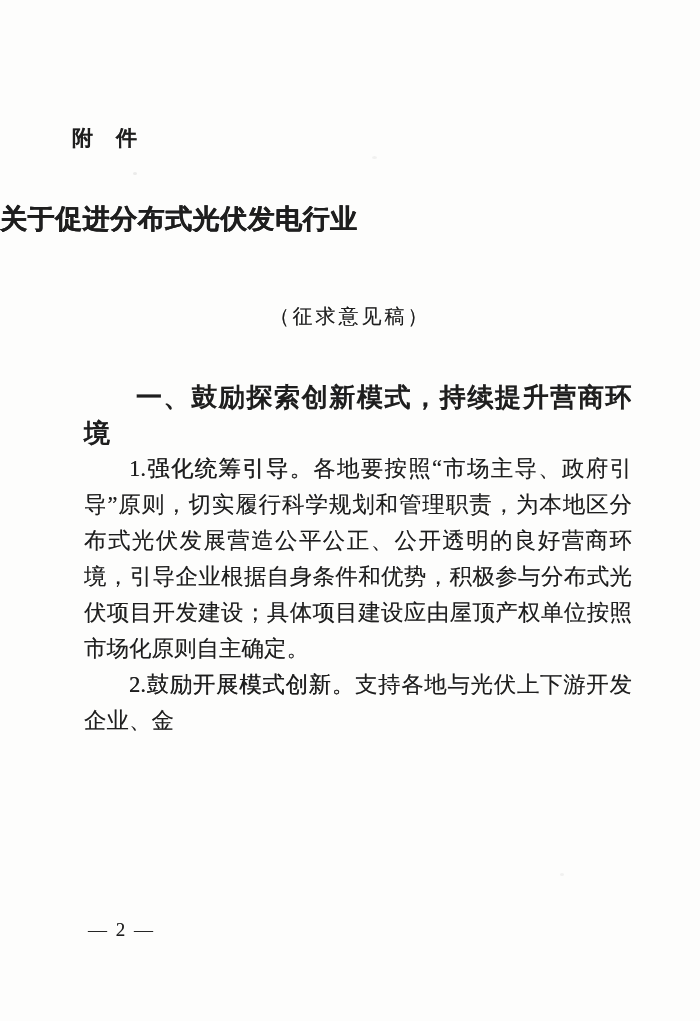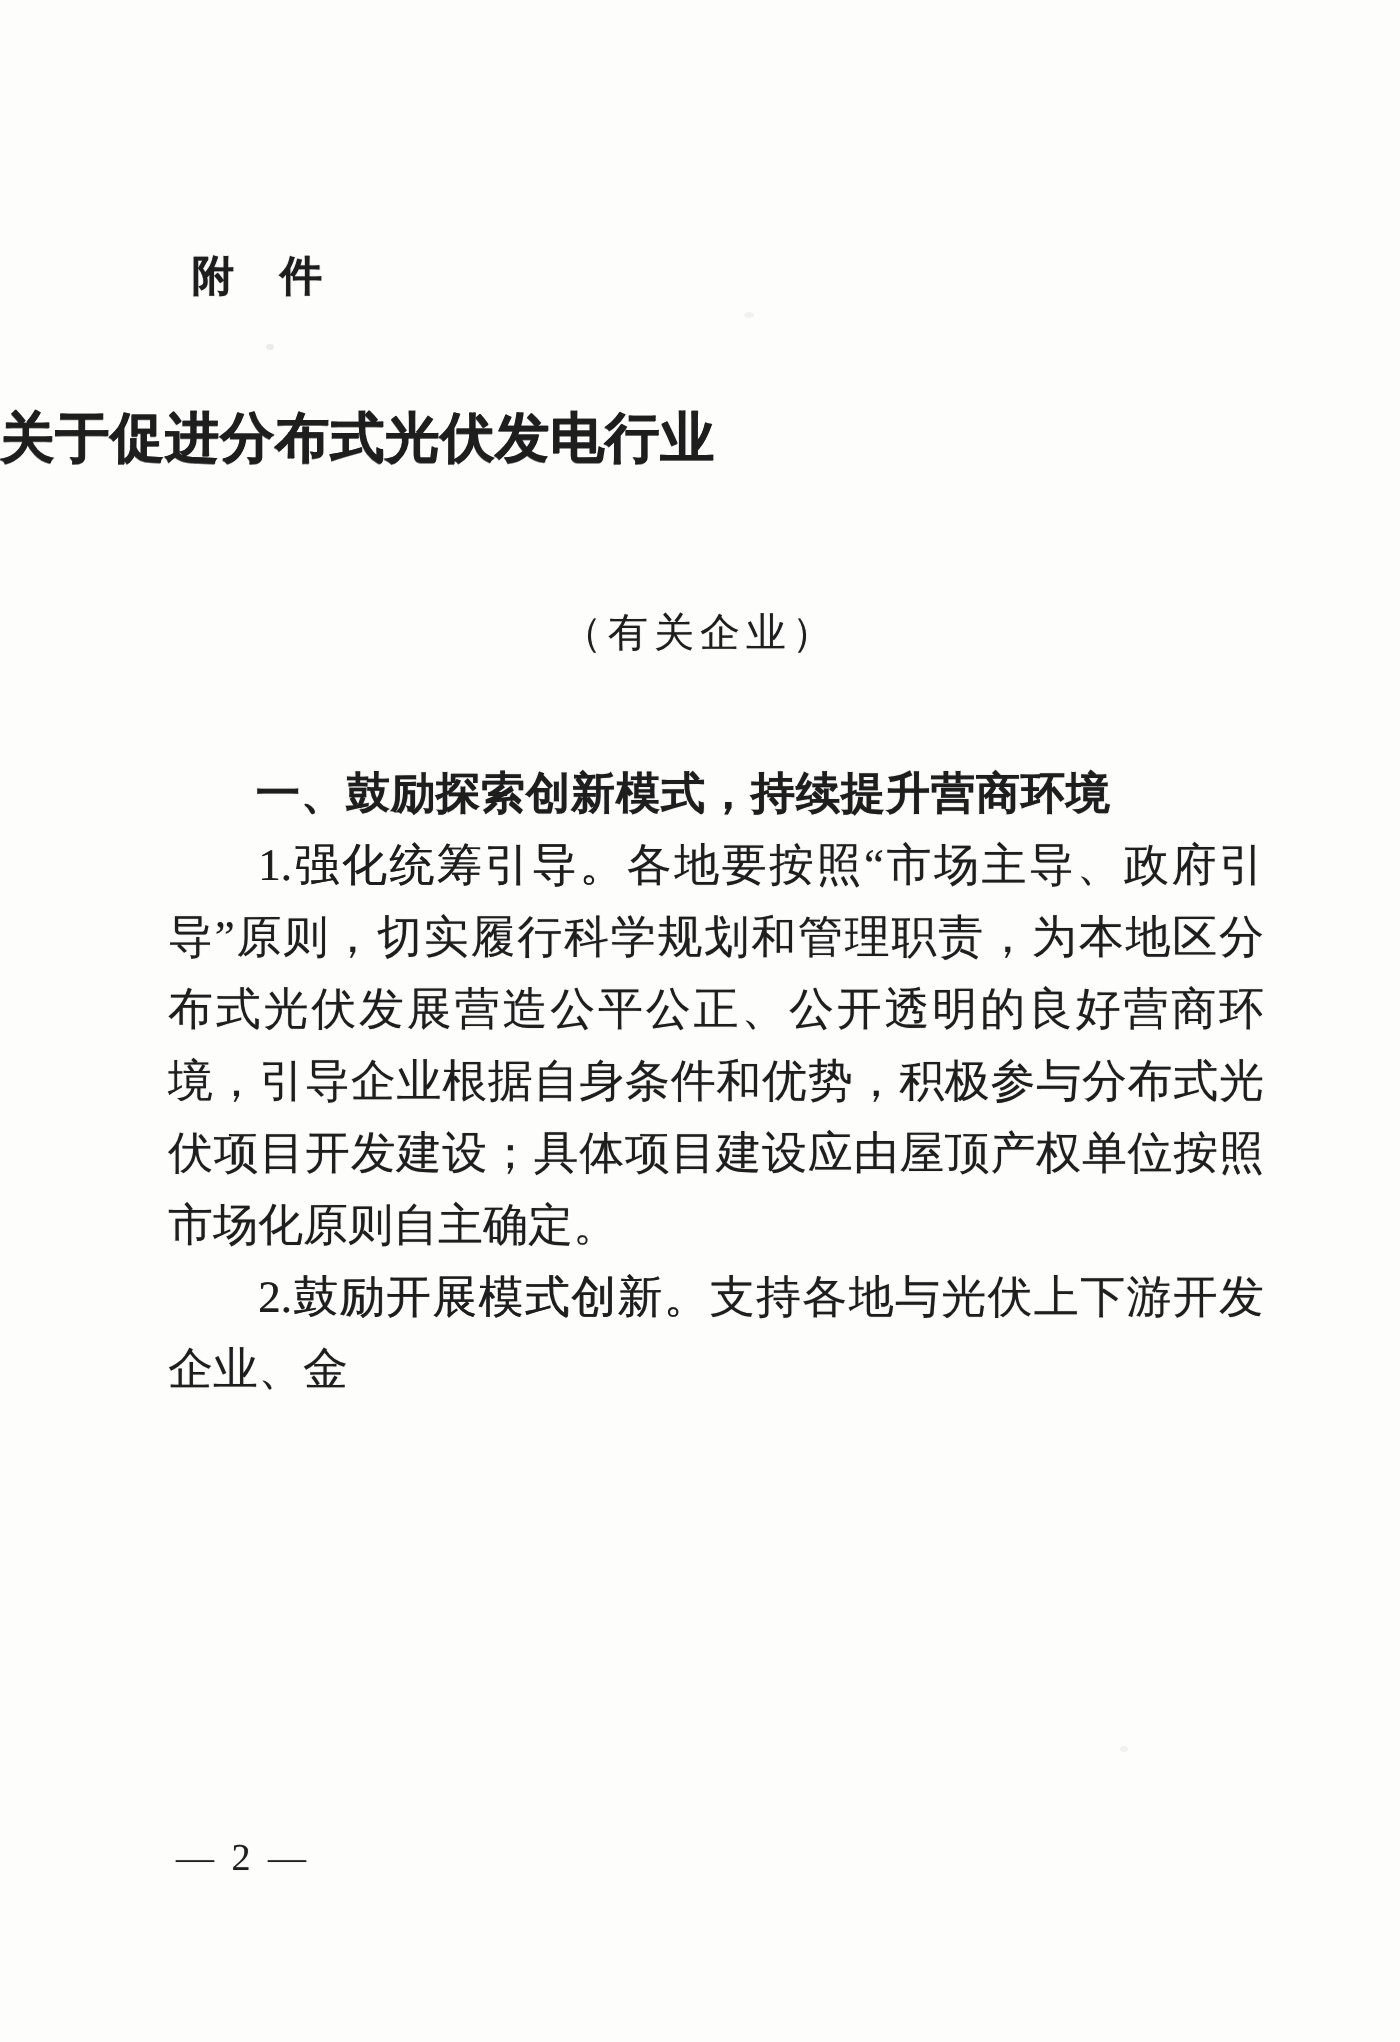--- a/index.html
+++ b/index.html
@@ -13,21 +13,21 @@
     color: #1e1e1e;
     font-family: "Liberation Serif", "DejaVu Serif", serif;
   }
   .speck { position: absolute; border-radius: 50%; background: #9a9a9a; opacity: 0.18; }
   .speck1 { left: 133px; top: 172px; width: 4px; height: 3px; }
   .speck2 { left: 372px; top: 156px; width: 5px; height: 3px; opacity: 0.12; }
   .speck3 { left: 560px; top: 873px; width: 4px; height: 3px; opacity: 0.12; }
 
   .attachment {
     position: absolute;
-    left: 96px;
+    left: 72px;
     top: 124px;
     font-family: "Liberation Sans", "DejaVu Sans", sans-serif;
     font-weight: bold;
     font-size: 21px;
     letter-spacing: 1px;
     text-shadow: 0 0 0.5px rgba(20,20,20,0.6);
   }
   .title {
     position: absolute;
     top: 197px;
@@ -60,21 +60,21 @@
     text-shadow: 0 0 0.5px rgba(30,30,30,0.45);
   }
   .body-text p {
     margin: 0;
     text-align: justify;
   }
   .para-indent { text-indent: 2em; }
   .section-heading {
     font-family: "Liberation Sans", "DejaVu Sans", sans-serif;
     font-weight: bold;
-    font-size: 22px;
+    font-size: 26px;
     letter-spacing: 0.5px;
   }
   .lead { font-weight: normal; text-shadow: 0.3px 0 0 rgba(10,10,10,0.8); }
   .page-number {
     position: absolute;
     left: 88px;
     top: 919px;
     font-size: 19px;
     letter-spacing: 2px;
     text-shadow: 0 0 0.4px rgba(30,30,30,0.5);
@@ -87,21 +87,21 @@
   <div class="speck speck1"></div>
   <div class="speck speck2"></div>
   <div class="speck speck3"></div>
 
   <div class="attachment">附　件</div>
 
   <div class="title">
     <div>关于促进分布式光伏发电行业</div>
   </div>
 
-  <div class="subtitle">（有关企业）</div>
+  <div class="subtitle">（征求意见稿）</div>
 
   <div class="body-text">
     <p class="para-indent section-heading">一、鼓励探索创新模式，持续提升营商环境</p>
     <p class="para-indent"><span class="lead">1.强化统筹引导。</span><span>各地要按照“市场主导、政府引导”原则，切实履行科学规划和管理职责，为本地区分布式光伏发展营造公平公正、公开透明的良好营商环境，引导企业根据自身条件和优势，积极参与分布式光伏项目开发建设；具体项目建设应由屋顶产权单位按照市场化原则自主确定。</span></p>
     <p class="para-indent"><span class="lead">2.鼓励开展模式创新。</span><span>支持各地与光伏上下游开发企业、金</span></p>
   </div>
 
   <div class="page-number">— 2 —</div>
 </div>
 

